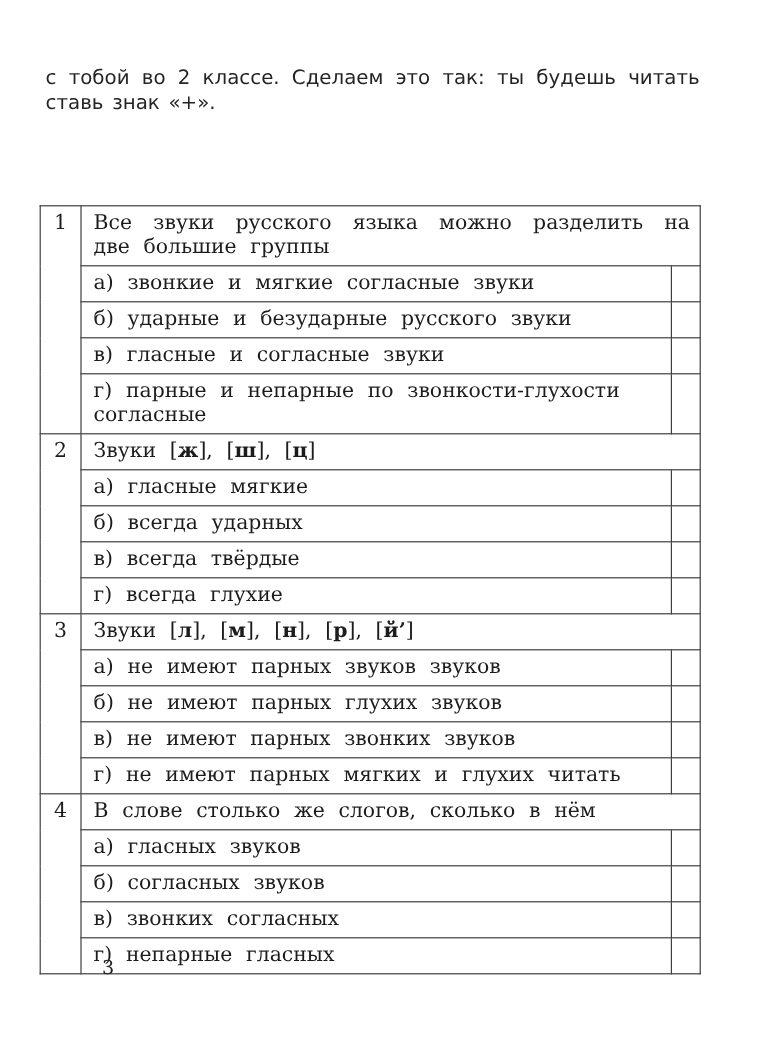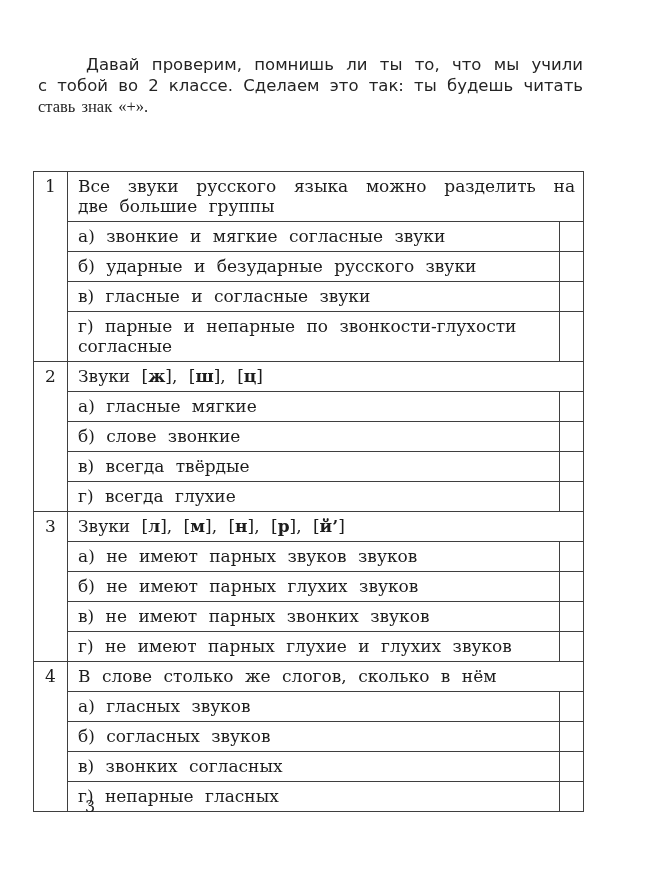--- a/index.html
+++ b/index.html
@@ -23,21 +23,21 @@
     line-height: 21px;
     color: #242424;
   }
   .intro-line {
     text-align: justify;
     text-align-last: justify;
     word-spacing: 2px;
     white-space: nowrap; 
   }
   .intro-line.indent { text-indent: 48px; }
-  .intro-line.last { text-align-last: left; font-family: Liberation Serif, serif; }
+  .intro-line.last { text-align-last: left; }
 
   
   .quiz-table {
     position: absolute;
     left: 33px;
     top: 171px;
     width: 550px;
     border-collapse: collapse;
     table-layout: fixed;
     font-family: "DejaVu Serif", "Liberation Serif", serif;
@@ -73,21 +73,20 @@
     font-size: 16px;
     color: #222222;
   }
 </style>
 </head>
 <body>
 
 <div class="page">
 
   <div class="intro">
-      <div class="intro-line indent">Давай проверим, помнишь ли ты то, что мы учили</div>
       <div class="intro-line">с тобой во 2 классе. Сделаем это так: ты будешь читать</div>
       <div class="intro-line last">ставь знак «+».</div>
     </div>
 
   <table class="quiz-table">
     <colgroup>
       <col style="width:34px">
       <col style="width:492px">
       <col style="width:24px">
     </colgroup>
@@ -114,21 +113,21 @@
         </tr>
         <tr>
           <td class="num-cell" rowspan="5">2</td>
           <td class="header-cell" colspan="2"><span>Звуки [</span><span class="b">ж</span><span>], [</span><span class="b">ш</span><span>], [</span><span class="b">ц</span><span>]</span></td>
         </tr>
         <tr>
           <td class="option-cell">а) гласные мягкие</td>
           <td class="mark-cell"></td>
         </tr>
         <tr>
-          <td class="option-cell">б) слове звонкие</td>
+          <td class="option-cell">б) всегда ударных</td>
           <td class="mark-cell"></td>
         </tr>
         <tr>
           <td class="option-cell">в) всегда твёрдые</td>
           <td class="mark-cell"></td>
         </tr>
         <tr>
           <td class="option-cell">г) всегда глухие</td>
           <td class="mark-cell"></td>
         </tr>
@@ -142,21 +141,21 @@
         </tr>
         <tr>
           <td class="option-cell">б) не имеют парных глухих звуков</td>
           <td class="mark-cell"></td>
         </tr>
         <tr>
           <td class="option-cell">в) не имеют парных звонких звуков</td>
           <td class="mark-cell"></td>
         </tr>
         <tr>
-          <td class="option-cell">г) не имеют парных глухие и глухих звуков</td>
+          <td class="option-cell">г) не имеют парных мягких и глухих читать</td>
           <td class="mark-cell"></td>
         </tr>
         <tr>
           <td class="num-cell" rowspan="5">4</td>
           <td class="header-cell" colspan="2"><span>В слове столько же слогов, сколько в нём</span></td>
         </tr>
         <tr>
           <td class="option-cell">а) гласных звуков</td>
           <td class="mark-cell"></td>
         </tr>

